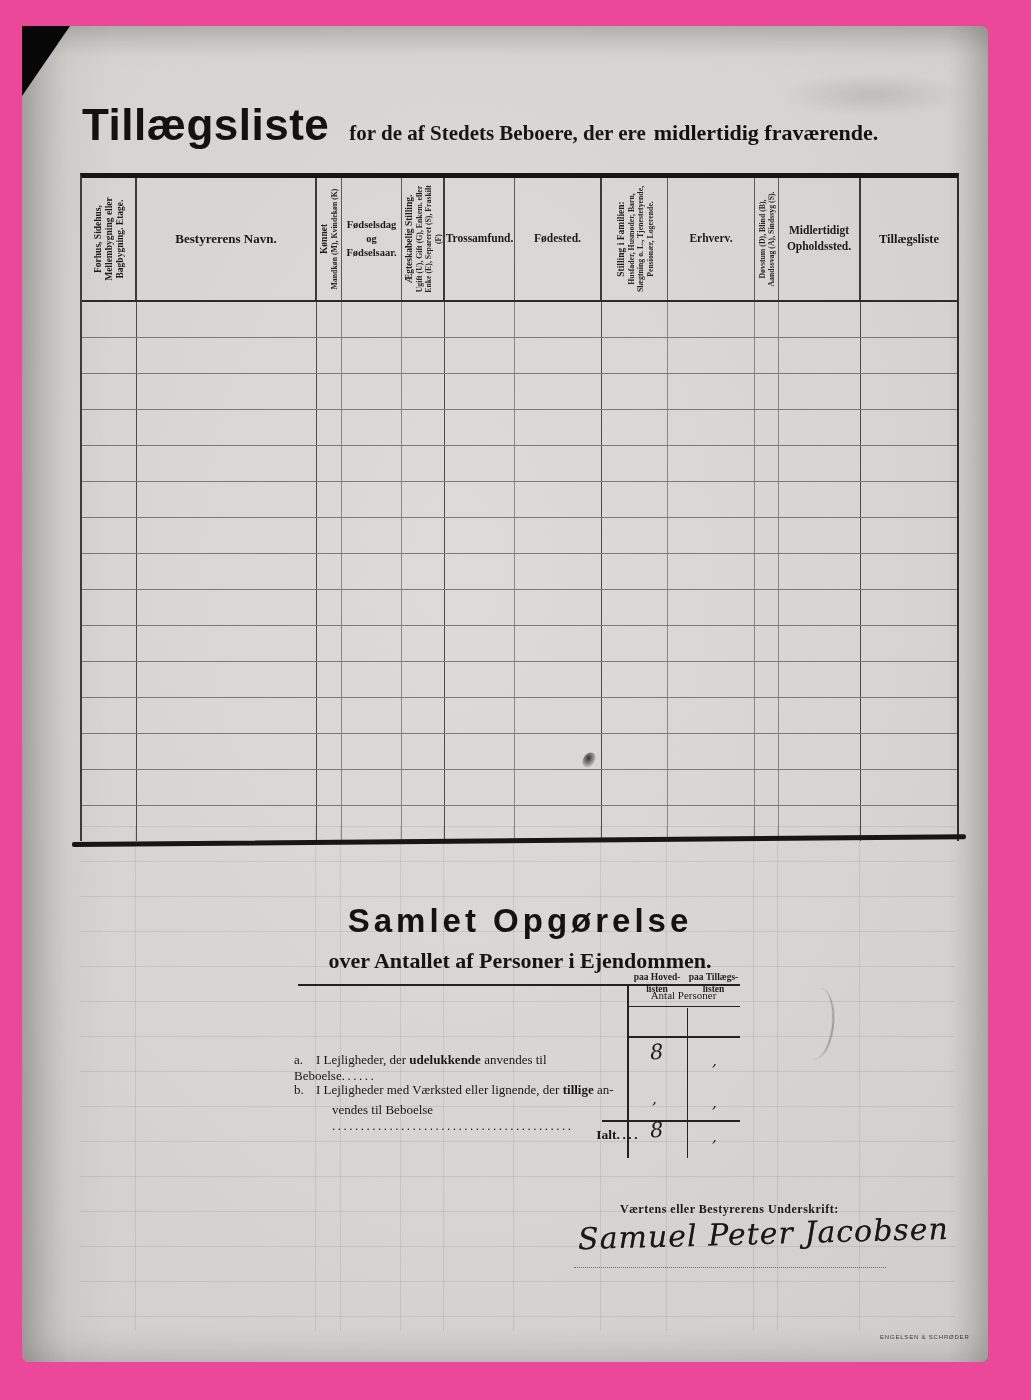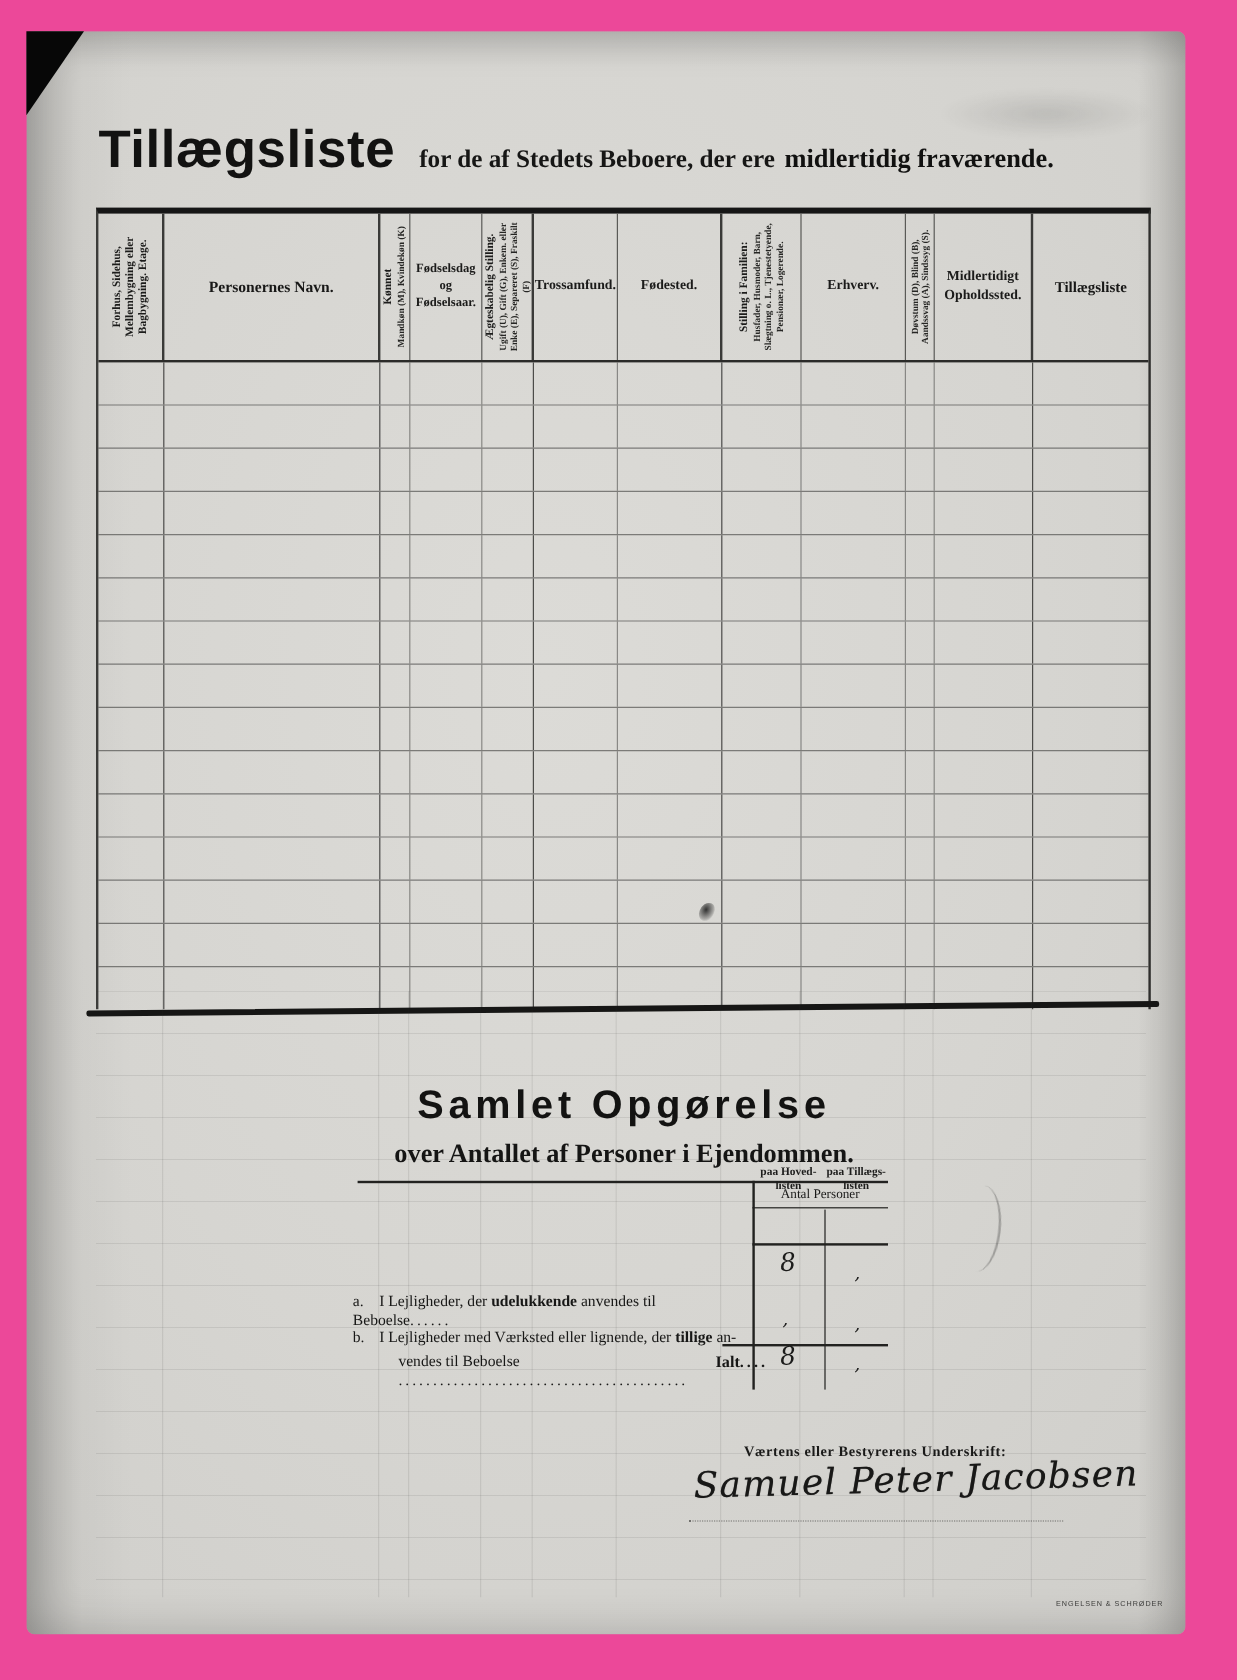--- a/index.html
+++ b/index.html
@@ -66,21 +66,21 @@
   .sum-v2{left:665px;top:982px;width:1px;height:150px;}
   .sum-head-rule{left:605px;top:980px;width:113px;height:1px;}
   .sum-head-rule2{left:605px;top:1010px;width:113px;height:1.5px;}
   .sum-ialt-rule{left:580px;top:1094px;width:138px;height:1.5px;}
   .antal-header{position:absolute;left:605px;top:963px;width:113px;text-align:center;
         font-size:11px;font-weight:400;color:#1a1a19;}
   .antal-col{position:absolute;top:946px;text-align:center;font-size:9.5px;font-weight:700;
         line-height:1.25;color:#1d1d1c;}
   .antal-col.hoved{left:607px;width:56px;}
   .antal-col.tillaegs{left:666px;width:51px;}
-  .sum-row{position:absolute;left:272px;width:330px;font-size:13px;color:#171716;margin-top:24px;}
+  .sum-row{position:absolute;left:272px;width:330px;font-size:13px;color:#171716;}
   .sum-row .rkey{display:inline-block;width:22px;}
   .sum-row b{font-weight:700;}
   .leader{letter-spacing:2.5px;}
   .row-a{top:1026px;}
   .row-b1{top:1056px;}
   .row-b2{top:1076px;left:310px;}
   .ialt-label{position:absolute;left:556px;top:1101px;width:62px;text-align:right;
         font-size:13.5px;font-weight:700;color:#161615;}
   .hand{font-family:"DejaVu Serif",serif;font-style:italic;color:#1c1c1b;}
   .sum-val{position:absolute;font-size:21px;transform:rotate(-4deg);}
@@ -116,21 +116,21 @@
     </div>
 
     <div class="census-table">
       <div class="thead grid-cols">
         <div class="hcell thick">
           <div class="rot">
               <div class="r-main">Forhus, Sidehus, Mellembygning eller Bagbygning.  Etage.</div>
             </div>
         </div>
         <div class="hcell thick">
-          <div class="hlabel">Personernes Navn.</div>
+          <div class="hlabel">Bestyrerens Navn.</div>
         </div>
         <div class="hcell">
           <div class="rot">
             <div class="r-main">Kønnet</div>
             <div class="r-sub">Mandkøn (M), Kvindekøn (K)</div>
           </div>
         </div>
         <div class="hcell">
           <div class="hlabel-sm" style="width:56px;font-size:10.5px;">Fødselsdag og Fødselsaar.</div>
         </div>

